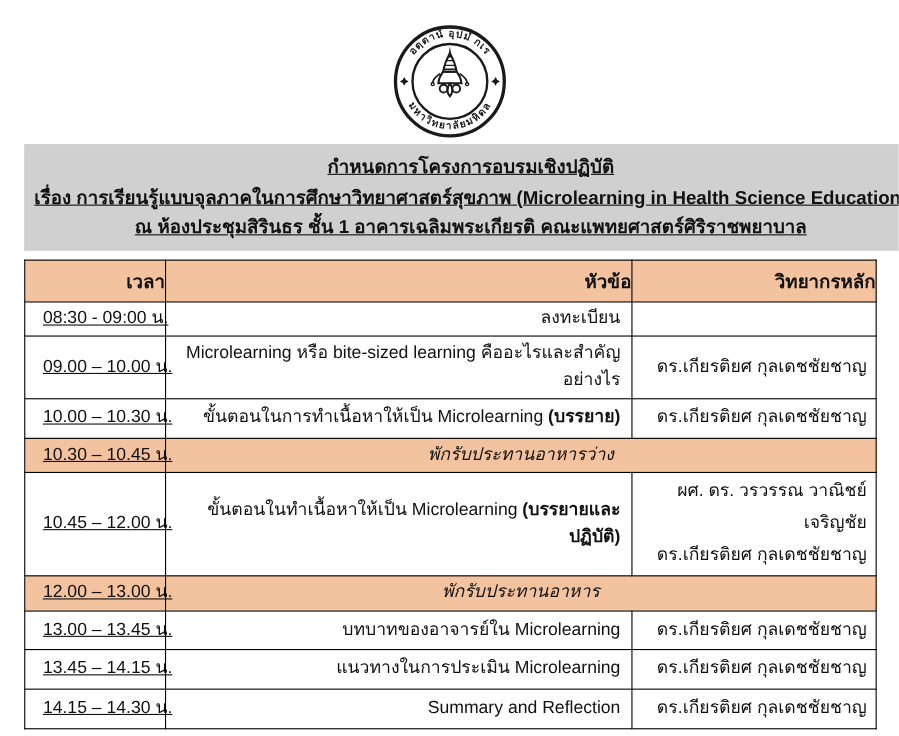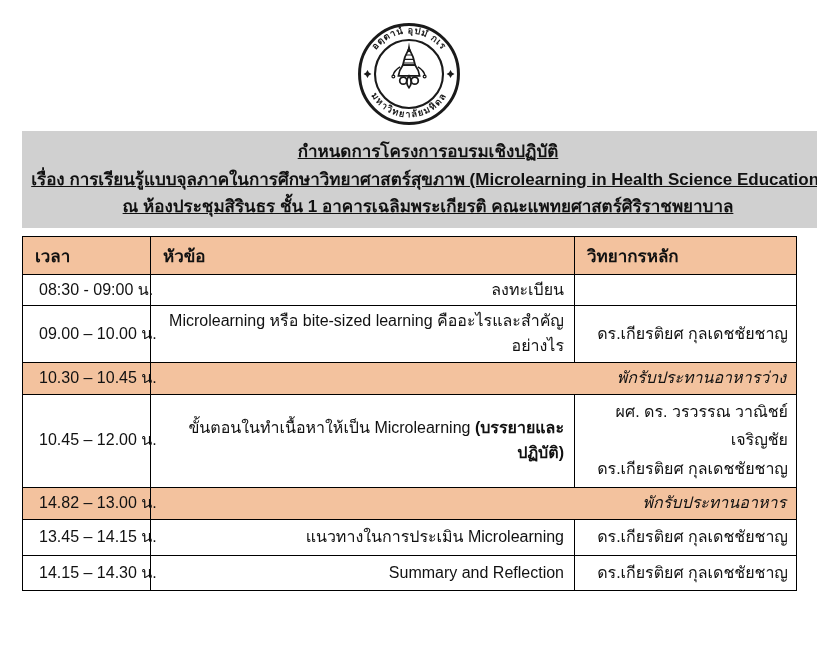--- a/index.html
+++ b/index.html
@@ -44,41 +44,42 @@
     table-layout:fixed;
   }
   table.schedule th, table.schedule td{
     border:1.5px solid var(--border,#000);
     vertical-align:middle;
   }
   table.schedule th{
     background:var(--table-accent,#F3C29E);
     font-size:17px;
     font-weight:bold;
-    padding:5px 12px;
-    text-align:left;
+    padding:5px 0;
+    text-align:right;
   }
   td{
     font-size:16px;
     line-height:1.55;
     padding:3px 10px;
     text-align:right;
   }
   .col-time{width:128px;}
   .col-topic{width:424px;}
   .col-speaker{width:222px;}
   td.col-time{
     text-align:center;
     padding:3px 16px;
     white-space:nowrap;
+    text-decoration:underline;
   }
   td.col-speaker{padding:3px 8px;}
   tr.break td{background:var(--table-accent,#F3C29E);}
   td.break-cell{
-    text-align:right;
+    text-align:center;
     font-style:italic;
   }
   .speaker-line{line-height:1.8;}
   b{font-weight:bold;}
 </style>
 </head>
 <body>
 
 <div class="logo-wrap">
   <svg width="106" height="106" viewBox="0 0 120 120" aria-hidden="true">
@@ -140,35 +141,49 @@
         <td class="col-topic">ลงทะเบียน</td>
         <td class="col-speaker"></td>
       </tr>
       <tr>
         <td class="col-time">09.00 – 10.00 น.</td>
         <td class="col-topic">Microlearning หรือ bite-sized learning คืออะไรและสำคัญอย่างไร</td>
         <td class="col-speaker">
           <div class="speaker-line">ดร.เกียรติยศ กุลเดชชัยชาญ</div>
         </td>
       </tr>
+      <tr>
+        <td class="col-time">10.00 – 10.30 น.</td>
+        <td class="col-topic">ขั้นตอนในการทำเนื้อหาให้เป็น Microlearning <b>(บรรยาย)</b></td>
+        <td class="col-speaker">
+          <div class="speaker-line">ดร.เกียรติยศ กุลเดชชัยชาญ</div>
+        </td>
+      </tr>
       <tr class="break">
         <td class="col-time">10.30 – 10.45 น.</td>
         <td colspan="2" class="break-cell">พักรับประทานอาหารว่าง</td>
       </tr>
       <tr>
         <td class="col-time">10.45 – 12.00 น.</td>
         <td class="col-topic">ขั้นตอนในทำเนื้อหาให้เป็น Microlearning <b>(บรรยายและปฏิบัติ)</b></td>
         <td class="col-speaker">
           <div class="speaker-line">ผศ. ดร. วรวรรณ วาณิชย์เจริญชัย</div>
           <div class="speaker-line">ดร.เกียรติยศ กุลเดชชัยชาญ</div>
         </td>
       </tr>
       <tr class="break">
-        <td class="col-time">14.82 – 13.00 น.</td>
+        <td class="col-time">12.00 – 13.00 น.</td>
         <td colspan="2" class="break-cell">พักรับประทานอาหาร</td>
+      </tr>
+      <tr>
+        <td class="col-time">13.00 – 13.45 น.</td>
+        <td class="col-topic">บทบาทของอาจารย์ใน Microlearning</td>
+        <td class="col-speaker">
+          <div class="speaker-line">ดร.เกียรติยศ กุลเดชชัยชาญ</div>
+        </td>
       </tr>
       <tr>
         <td class="col-time">13.45 – 14.15 น.</td>
         <td class="col-topic">แนวทางในการประเมิน Microlearning</td>
         <td class="col-speaker">
           <div class="speaker-line">ดร.เกียรติยศ กุลเดชชัยชาญ</div>
         </td>
       </tr>
       <tr>
         <td class="col-time">14.15 – 14.30 น.</td>

